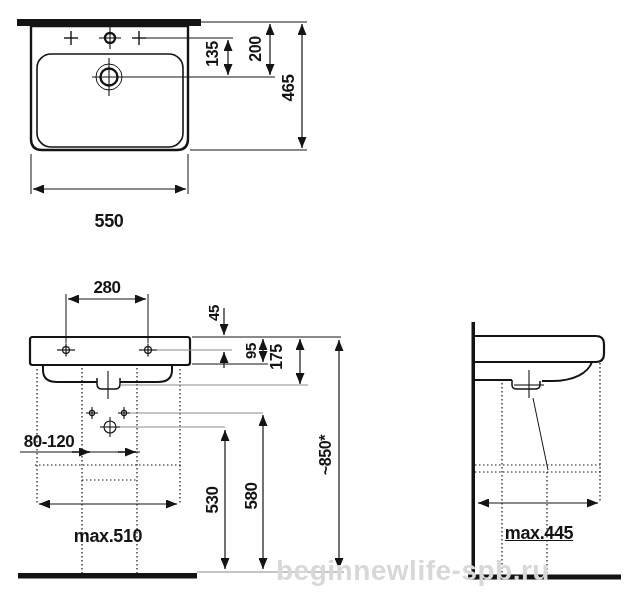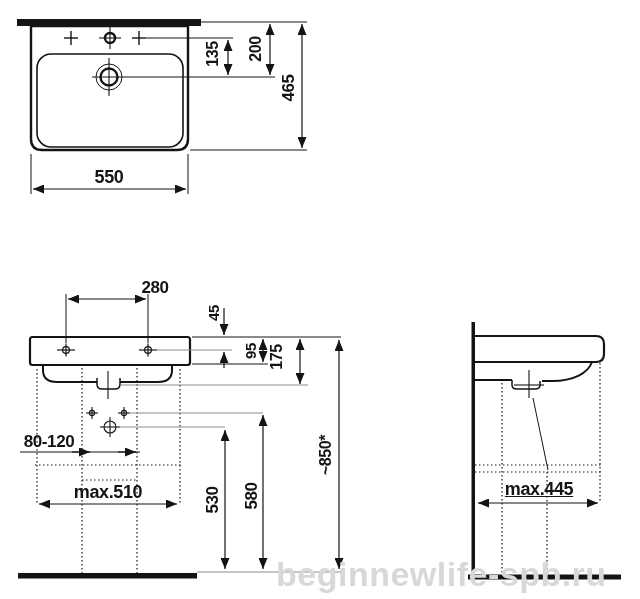--- a/index.html
+++ b/index.html
@@ -6,23 +6,23 @@
   #stage{
     position:relative;width:640px;height:599px;background:#ffffff;overflow:hidden;
     font-family:"Liberation Sans", sans-serif;
   }
   #stage svg{position:absolute;left:0;top:0;}
   .lbl{
     position:absolute;font-weight:bold;color:#141414;white-space:nowrap;
     transform:translate(-50%,-50%);letter-spacing:-0.4px;line-height:1;
   }
   .rot{transform:translate(-50%,-50%) rotate(-90deg);}
-  .s18{font-size:18px;} .s17{font-size:17px;} .s16{font-size:16px;} .s15{font-size:15px;}
+  .s18{font-size:18px;margin-top:44px;} .s17{font-size:17px;} .s16{font-size:16px;} .s15{font-size:15px;}
   #watermark{
-    position:absolute;left:276px;top:557px;font-size:34px;font-weight:bold;
+    position:absolute;left:276px;top:557px;font-size:28px;font-weight:bold;
     color:#d8d8d8;letter-spacing:0.5px;line-height:1;white-space:nowrap;
   }
 </style>
 </head>
 <body>
 
 <div id="stage">
 
   <svg width="640" height="599" viewBox="0 0 640 599">
     <defs>
@@ -190,21 +190,21 @@
 
       <rect x="468" y="574.5" width="153" height="5" fill="#141414" stroke="none"></rect>
     </g>
   </svg>
 
   <div class="lbl s18" style="left:109px;top:177px;">550</div>
   <div class="lbl rot s17" style="left:288px;top:88px;">465</div>
   <div class="lbl rot s16" style="left:213px;top:54px;">135</div>
   <div class="lbl rot s16" style="left:256px;top:49px;">200</div>
 
-  <div class="lbl s17" style="left:107px;top:287px;margin-left:48px;">280</div>
+  <div class="lbl s17" style="left:107px;top:287px;">280</div>
   <div class="lbl rot s15" style="left:213px;top:313px;">45</div>
   <div class="lbl rot s15" style="left:250px;top:351px;">95</div>
   <div class="lbl rot s16" style="left:277px;top:357px;">175</div>
   <div class="lbl s17" style="left:49px;top:441px;text-align:right;">80-120</div>
   <div class="lbl s18" style="left:108px;top:492px;">max.510</div>
   <div class="lbl rot s17" style="left:212px;top:500px;">530</div>
   <div class="lbl rot s17" style="left:251px;top:496px;">580</div>
   <div class="lbl rot s16" style="left:326px;top:455px;">~850*</div>
 
   <div class="lbl s18" style="left:539px;top:489px;text-decoration:underline;">max.445</div>

